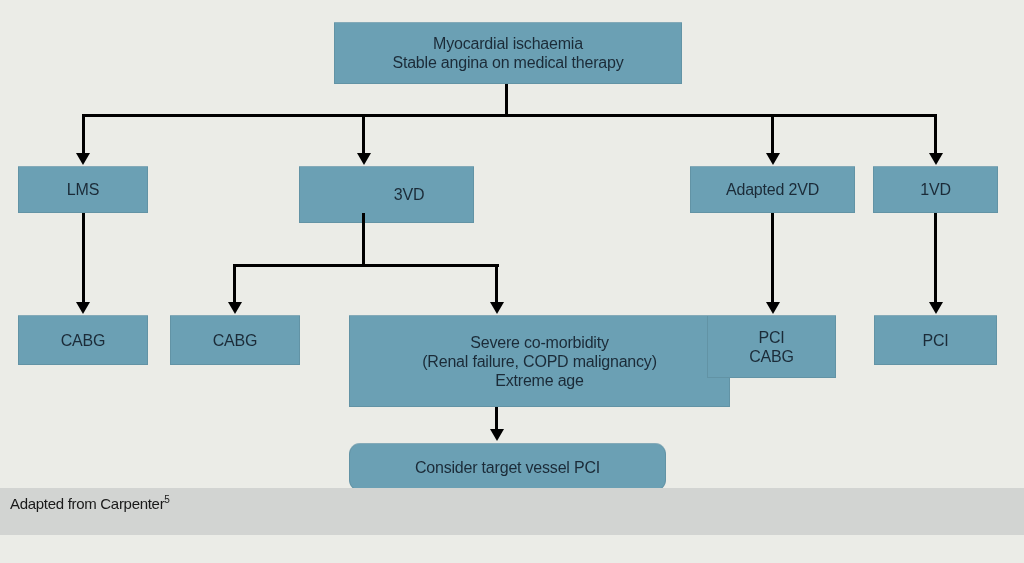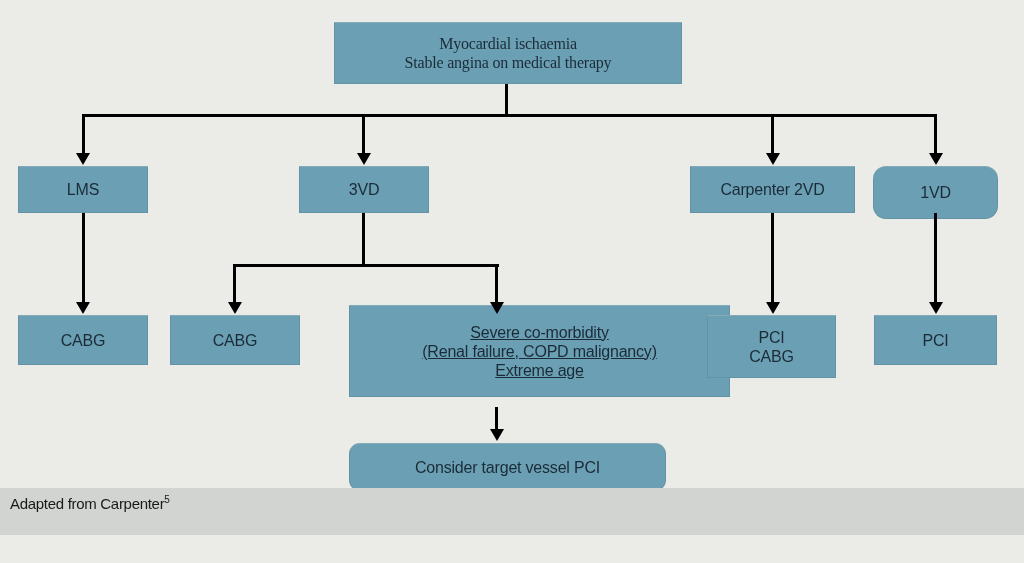--- a/index.html
+++ b/index.html
@@ -73,36 +73,36 @@
   #footer sup {
     font-size: 10px;
     line-height: 0;
   }
 </style>
 </head>
 <body>
 
 <div id="canvas">
 
-  <div class="node" style="left:334px; top:22px; width:348px; height:62px;font-family:Liberation Serif, serif;">Myocardial ischaemia
+  <div class="node" style="left:334px; top:22px; width:348px; height:62px;">Myocardial ischaemia
 Stable angina on medical therapy</div>
 
   <div class="node" style="left:18px; top:166px; width:130px; height:47px;text-align:right;">LMS</div>
 
-  <div class="node" style="left:299px; top:166px; width:130px; height:47px;">3VD</div>
+  <div class="node" style="left:299px; top:166px; width:130px; height:57px;padding-left:45px;">3VD</div>
 
-  <div class="node" style="left:690px; top:166px; width:165px; height:47px;">Carpenter 2VD</div>
+  <div class="node" style="left:690px; top:166px; width:165px; height:47px;">Adapted 2VD</div>
 
-  <div class="node" style="left:873px; top:166px; width:125px; height:53px;border-radius:13px;">1VD</div>
+  <div class="node" style="left:873px; top:166px; width:125px; height:47px;">1VD</div>
 
   <div class="node" style="left:18px; top:315px; width:130px; height:50px;">CABG</div>
 
   <div class="node" style="left:170px; top:315px; width:130px; height:50px;">CABG</div>
 
-  <div class="node" style="left:349px; top:305px; width:381px; height:92px;text-decoration:underline;">Severe co-morbidity
+  <div class="node" style="left:349px; top:315px; width:381px; height:92px;">Severe co-morbidity
 (Renal failure, COPD malignancy)
 Extreme age</div>
 
   <div class="node" style="left:707px; top:315px; width:129px; height:63px;">PCI
 CABG</div>
 
   <div class="node" style="left:874px; top:315px; width:123px; height:50px;">PCI</div>
 
   <div class="node" style="left:349px; top:443px; width:317px; height:48px;border-radius:11px;">Consider target vessel PCI</div>
 

